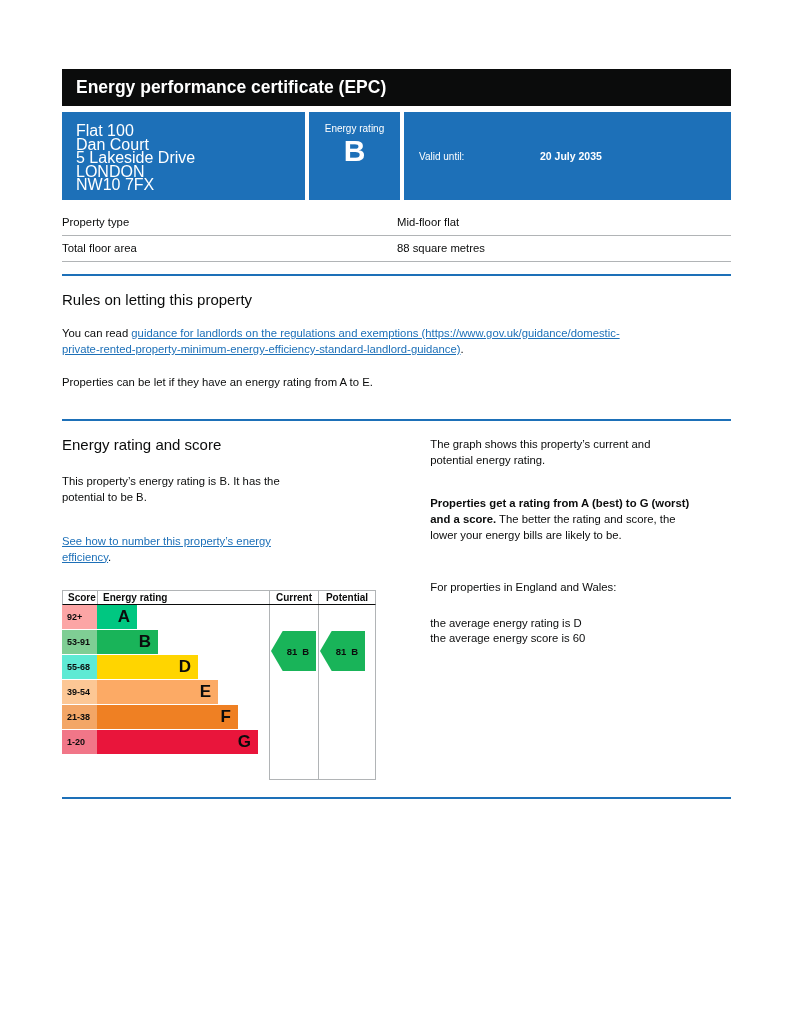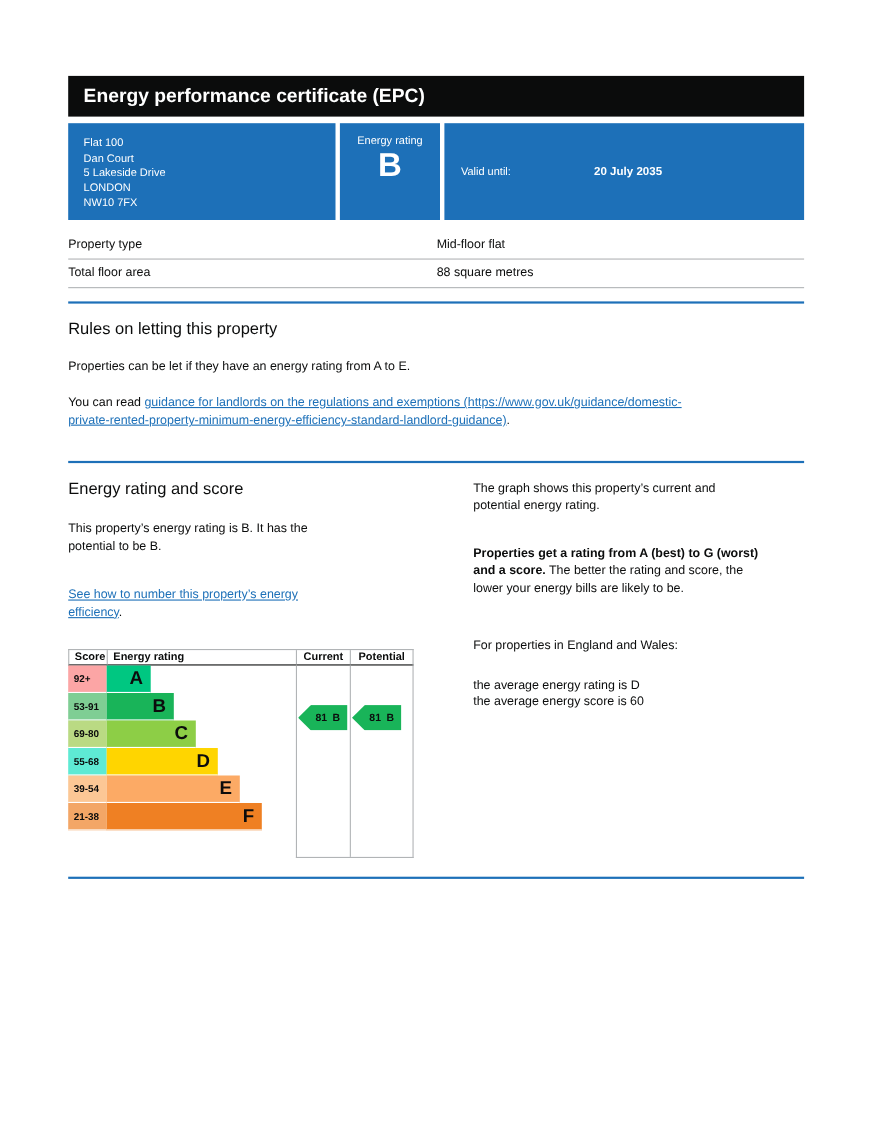--- a/index.html
+++ b/index.html
@@ -11,21 +11,21 @@
   }
   .container { width:669px; margin-left:62px; padding-top:69px; }
 
   
   .doc-header { height:37px; background:#0b0c0c; color:#fff; display:flex; align-items:center; padding-left:14px; }
   .doc-header h1 { font-size:17.5px; font-weight:bold; }
 
   
   .banner { display:flex; gap:4px; height:88px; margin-top:6px; }
   .blue { background:#1d70b8; color:#fff; }
-  .addr-block { width:243px; padding:12px 10px 16px 14px; font-size:10px; line-height:13.5px; }
+  .addr-block { width:243px; padding:12px 10px 16px 14px; font-size:16px; line-height:13.5px; }
   .rating-block { width:91px; text-align:center; padding-top:11px; font-size:10px; }
   .rating-big { display:block; font-size:30px; font-weight:bold; line-height:33px; }
   .banner-right { flex:1; display:flex; flex-direction:column; gap:4px; }
   .banner-row { flex:1; display:flex; align-items:center; padding-left:15px; font-size:10px; }
   .banner-row .lbl { width:121px; }
   .banner-row .val { font-weight:bold; font-size:10.5px; }
 
   
   .details { margin-top:10px; }
   .details-row { display:flex; border-bottom:1px solid #b1b4b6; padding:6px 0 7px; }
@@ -59,21 +59,21 @@
   .ch-score { width:34px; padding-left:5px; }
   .ch-rating { width:172px; padding-left:5px; border-left:1px solid #b1b4b6; align-self:stretch; display:flex; align-items:center; }
   .ch-current { width:49px; text-align:center; border-left:1px solid #b1b4b6; align-self:stretch; display:flex; align-items:center; justify-content:center; }
   .ch-potential { flex:1; text-align:center; border-left:1px solid #b1b4b6; align-self:stretch; display:flex; align-items:center; justify-content:center; }
   .chart-body { position:relative; height:175px; }
   .band-row { display:flex; height:25px; }
   .score-cell { width:35px; padding-left:5px; font-weight:bold; font-size:9px; display:flex; align-items:center; border-bottom:1px solid #fff; }
   .band-bar { display:flex; align-items:center; justify-content:flex-end; padding-right:7px; font-weight:bold; font-size:17px; border-bottom:1px solid #fff; }
   .cp-overlay { position:absolute; top:0; left:207px; width:107px; height:175px; border-left:1px solid #b1b4b6; border-right:1px solid #b1b4b6; border-bottom:1px solid #b1b4b6; }
   .cp-divider { position:absolute; top:0; left:48px; height:100%; border-left:1px solid #b1b4b6; }
-  .rating-arrow { position:absolute; top:36px; height:23px; width:45px; font-weight:bold; font-size:9.5px; display:flex; align-items:center; justify-content:center; gap:5px; padding-left:9px; clip-path:polygon(0 50%, 26% 0, 100% 0, 100% 100%, 26% 100%); }
+  .rating-arrow { position:absolute; top:26px; height:40px; width:45px; font-weight:bold; font-size:9.5px; display:flex; align-items:center; justify-content:center; gap:5px; padding-left:9px; clip-path:polygon(0 50%, 26% 0, 100% 0, 100% 100%, 26% 100%); }
   .arrow-current { left:209px; }
   .arrow-potential { left:258px; }
 </style>
 </head>
 <body>
 
 <div class="container">
 
   <header class="doc-header">
     <h1>Energy performance certificate (EPC)</h1>
@@ -107,23 +107,23 @@
     <div class="details-row">
       <span class="d-label">Total floor area</span>
       <span class="d-value">88 square metres</span>
     </div>
   </div>
 
   <hr class="rule rule-1">
 
   <section class="rules-section">
     <h2>Rules on letting this property</h2>
-    <p>Properties can be let if they have an energy rating from A to E.</p>
     <p><span>You can read </span><a href="#">guidance for landlords on the regulations and exemptions (https://www.gov.uk/guidance/domestic-
 private-rented-property-minimum-energy-efficiency-standard-landlord-guidance)</a><span>.</span></p>
+    <p>Properties can be let if they have an energy rating from A to E.</p>
   </section>
 
   <hr class="rule rule-2">
 
   <section class="two-col">
     <div class="col-left">
       <h2>Energy rating and score</h2>
       <p>This property’s energy rating is B. It has the
 potential to be B.</p>
       <p class="improve"><a href="#">See how to number this property’s energy
@@ -150,34 +150,34 @@
           </div>
         <div class="band-row">
               <div class="score-cell" style="background: #fca5a5;">92+</div>
               <div class="band-bar" style="width: 40px; background: rgb(0, 199, 129);">A</div>
             </div>
             <div class="band-row">
               <div class="score-cell" style="background: rgb(127, 206, 148);">53-91</div>
               <div class="band-bar" style="width: 61px; background: rgb(25, 180, 89);">B</div>
             </div>
             <div class="band-row">
-              <div class="score-cell" style="background: rgb(186, 218, 131);">69-80</div>
-              <div class="band-bar" style="width: 81px; background: rgb(141, 206, 70);">C</div>
-            </div>
-            <div class="band-row">
               <div class="score-cell" style="background: #5eead4;">55-68</div>
               <div class="band-bar" style="width: 101px; background: rgb(255, 213, 0);">D</div>
             </div>
             <div class="band-row">
               <div class="score-cell" style="background: rgb(252, 199, 149);">39-54</div>
               <div class="band-bar" style="width: 121px; background: rgb(252, 170, 101);">E</div>
             </div>
             <div class="band-row">
               <div class="score-cell" style="background: rgb(243, 166, 102);">21-38</div>
               <div class="band-bar" style="width: 141px; background: rgb(239, 128, 35);">F</div>
+            </div>
+            <div class="band-row">
+              <div class="score-cell" style="background: rgb(241, 118, 136);">1-20</div>
+              <div class="band-bar" style="width: 161px; background: rgb(233, 21, 59);">G</div>
             </div>
           </div>
       </div>
     </div>
 
     <div class="col-right">
       <p class="p1">The graph shows this property’s current and
 potential energy rating.</p>
       <p class="p2"><span class="bold">Properties get a rating from A (best) to G (worst)
 and a score.</span><span> The better the rating and score, the

